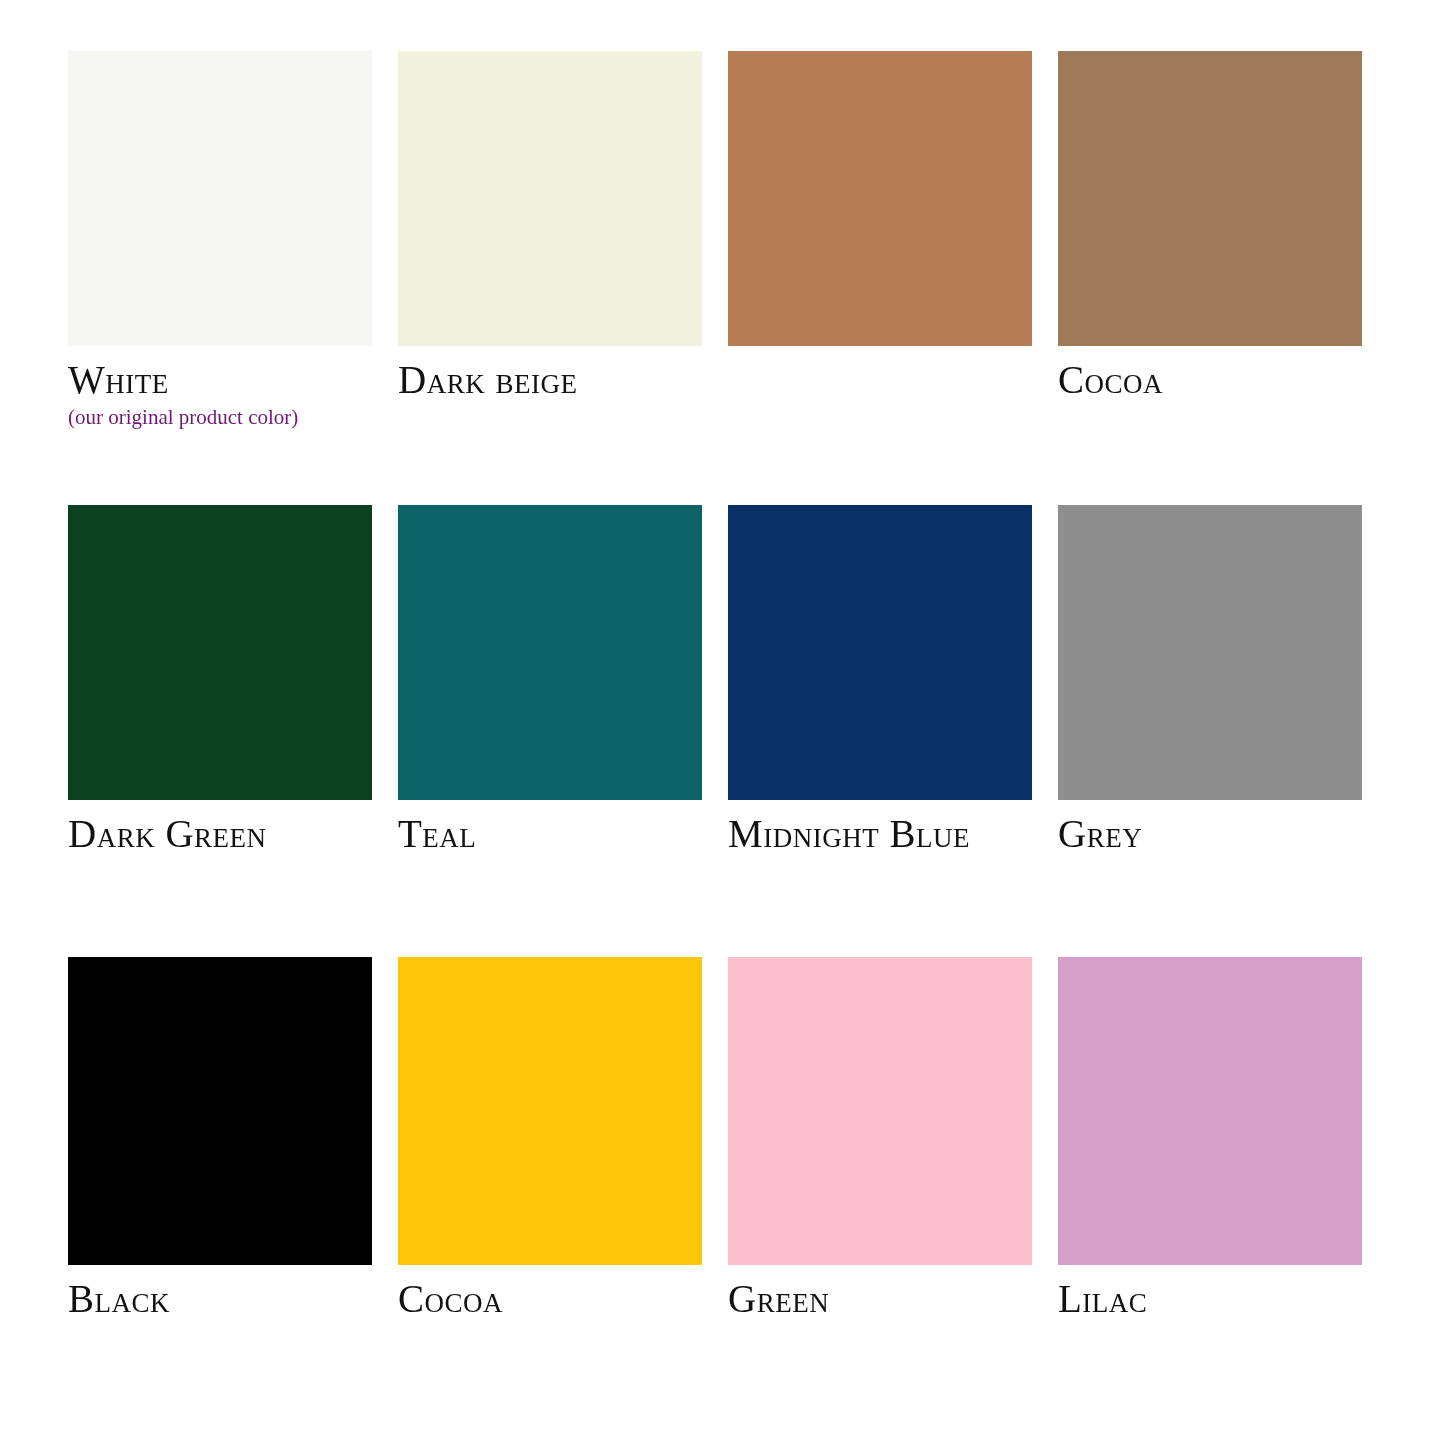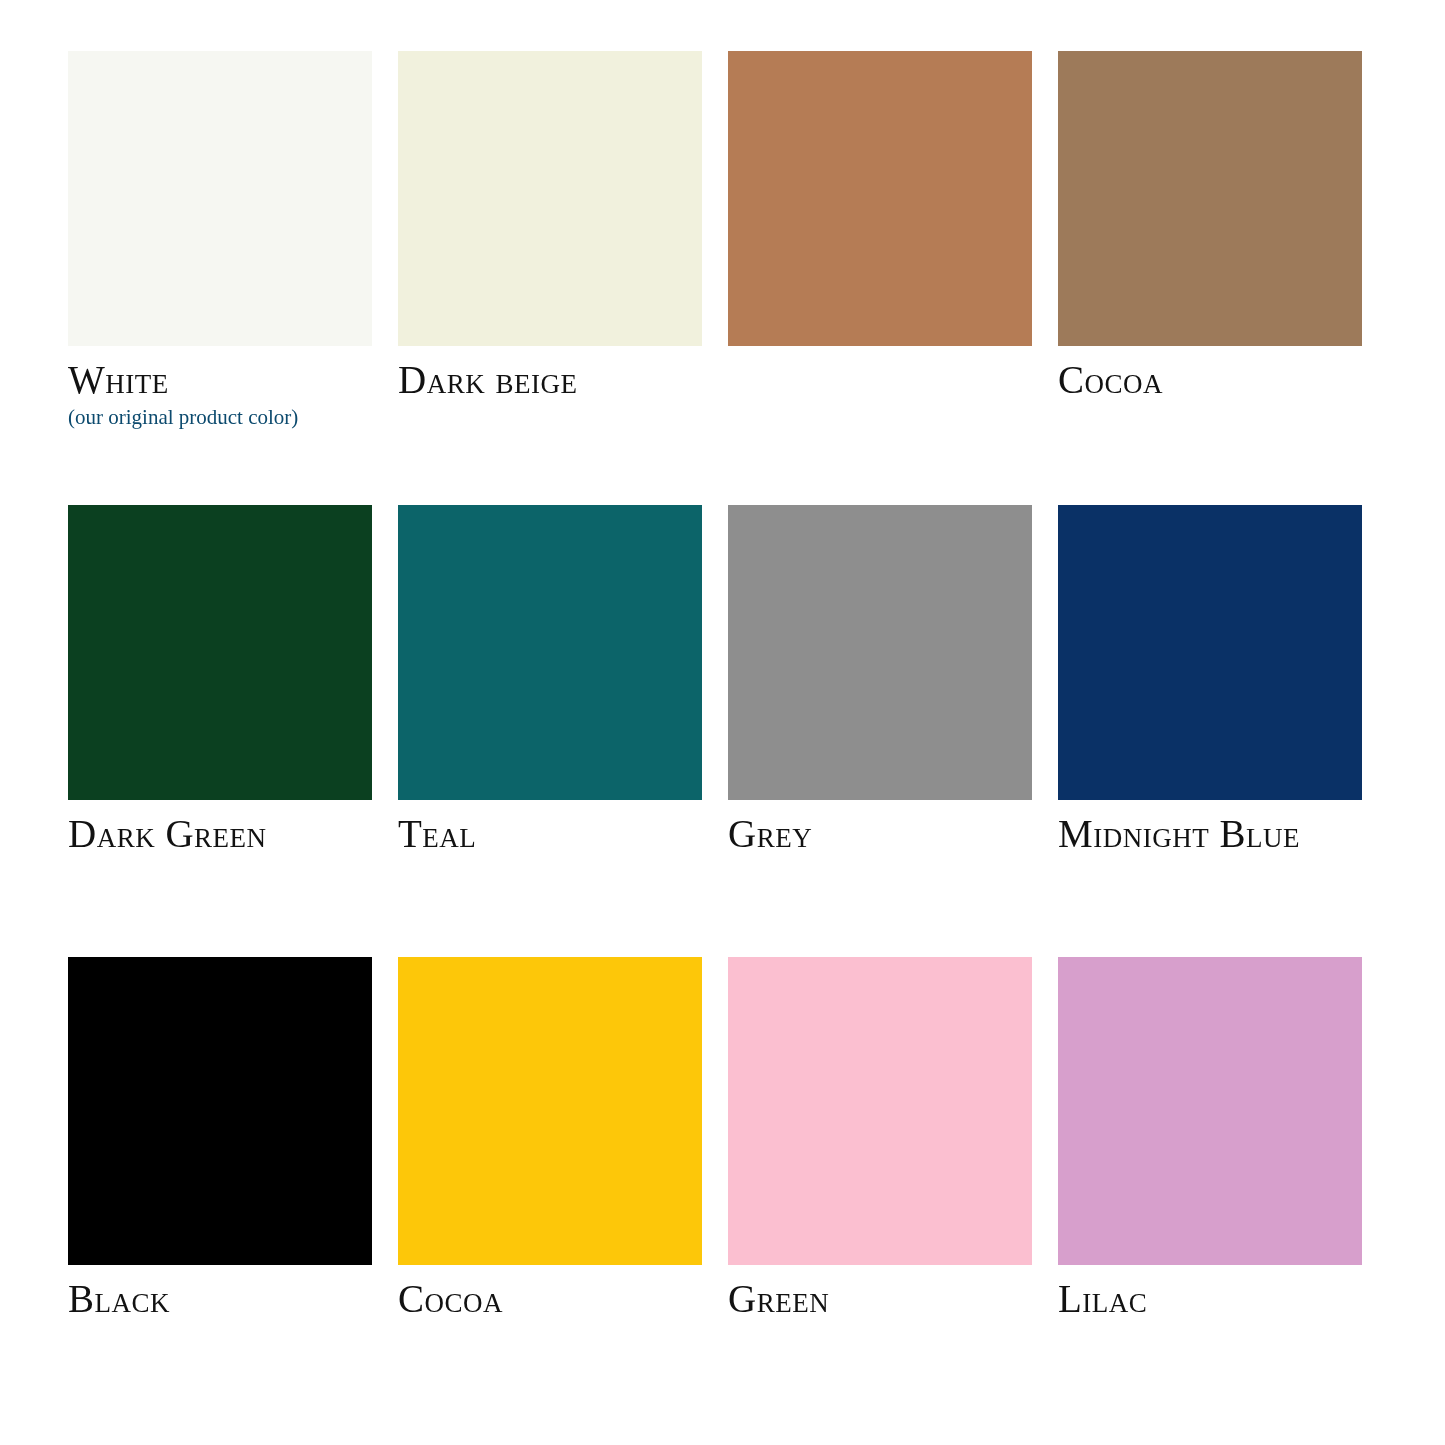--- a/index.html
+++ b/index.html
@@ -56,21 +56,21 @@
     font-variant: small-caps;
     font-weight: 400;
     letter-spacing: 0.5px;
     color: #121212;
     white-space: nowrap;
     display: block;
   }
   .sublabel {
     font-family: "Liberation Serif", "DejaVu Serif", serif;
     font-size: 21px;
-    color: #0c4a6e;
+    color: #701a75;
     display: block;
     margin-top: 8px;
     white-space: nowrap;
   }
 </style>
 </head>
 <body style="background-color: rgb(255, 255, 255);">
 
 <div class="palette">
 
@@ -110,30 +110,30 @@
       </div>
     </div>
     <div class="cell">
       <div class="swatch" style="background-color:#0C6469;"></div>
       <div class="label-wrap">
         <span class="label">Teal</span>
 
       </div>
     </div>
     <div class="cell">
-      <div class="swatch" style="background-color:#8E8E8E;"></div>
+      <div class="swatch" style="background-color:#0A3166;"></div>
       <div class="label-wrap">
-        <span class="label">Grey</span>
+        <span class="label">Midnight Blue</span>
 
       </div>
     </div>
     <div class="cell">
-      <div class="swatch" style="background-color:#0A3166;"></div>
+      <div class="swatch" style="background-color:#8E8E8E;"></div>
       <div class="label-wrap">
-        <span class="label">Midnight Blue</span>
+        <span class="label">Grey</span>
 
       </div>
     </div>
   </div>
 
   <div class="row row-3">
     <div class="cell">
       <div class="swatch" style="background-color:#000000;"></div>
       <div class="label-wrap">
         <span class="label">Black</span>

